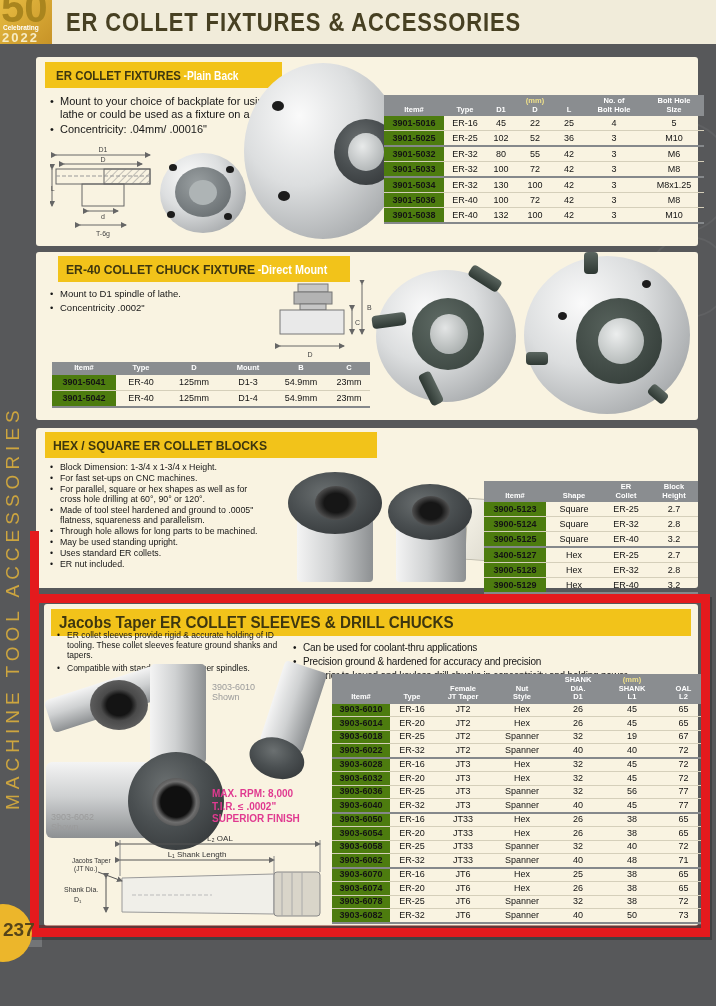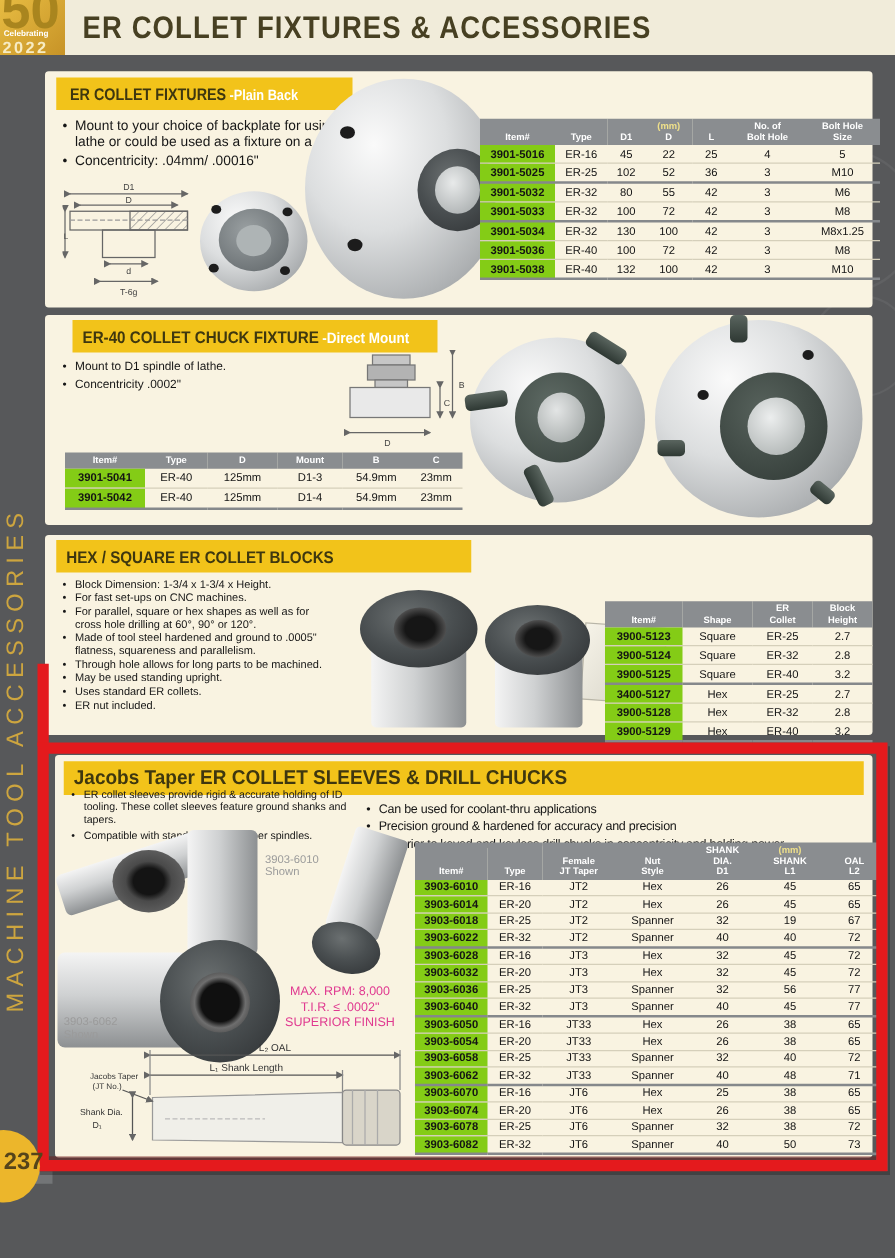--- a/index.html
+++ b/index.html
@@ -33,21 +33,21 @@
   .b3 li{margin-bottom:1px;}
   .b4l{font-size:8.5px;line-height:10px;}
   .b4r{font-size:10px;line-height:12px;letter-spacing:-0.2px;}
   .b4r li{margin-bottom:2px;}
   
   table.dtable{position:absolute;border-collapse:collapse;table-layout:fixed;}
   .dtable th{background:#8a8d90;color:#fff;font-size:7.5px;line-height:8.5px;font-weight:bold;
       vertical-align:bottom;padding:2px 1px;text-align:center;}
   .dtable td{font-size:9px;line-height:10px;text-align:center;padding:2px 0;
       border-bottom:1px solid #d5cfba;color:#141414;}
-  .dtable td:first-child{background:#84cc16;font-weight:bold;}
+  .dtable td:first-child{background:#4d7c0f;font-weight:bold;}
   .dtable tr.group-end td{border-bottom:2px solid #85888b;}
   .dtable tbody tr:last-child td{border-bottom:2px solid #85888b;}
   .hdr-mm{color:#efe08a;}
   #t1{left:348px;top:38px;width:306px;}
   #t1 th:nth-child(1){width:58px}#t1 th:nth-child(2){width:40px}#t1 th:nth-child(3){width:28px}
   #t1 th:nth-child(4){width:36px}#t1 th:nth-child(5){width:28px}#t1 th:nth-child(6){width:58px}#t1 th:nth-child(7){width:58px}
   #t2{left:16px;top:110px;width:306px;}
   #t2 th:nth-child(1){width:62px}#t2 th:nth-child(2){width:48px}#t2 th:nth-child(3){width:54px}
   #t2 th:nth-child(4){width:50px}#t2 th:nth-child(5){width:52px}#t2 th:nth-child(6){width:40px}
   #t2 td{padding:2.5px 0;}
@@ -67,21 +67,21 @@
   .page-num{left:3px;top:919px;font-size:19px;font-weight:bold;color:#55441a;z-index:7;}
   
   .ell{position:absolute;border-radius:50%;}
   .silver{background:radial-gradient(ellipse at 35% 30%,#fafafa 0%,#dcdedf 40%,#aeb1b3 75%,#878b8d 100%);}
   .darknut{background:radial-gradient(ellipse at 40% 35%,#6b7071 0%,#4a4f51 45%,#2c2f31 100%);}
   .pin{position:absolute;background:linear-gradient(180deg,#5a655f,#2e3833);border-radius:4px;}
   .cyl-h{background:linear-gradient(180deg,#f4f4f4 0%,#cfd1d2 45%,#8d9092 100%);}
   .cyl-v{background:linear-gradient(90deg,#f4f4f4 0%,#cfd1d2 45%,#8d9092 100%);}
   .dot{position:absolute;background:#1c1c1c;border-radius:50%;}
   .caption{position:absolute;color:#9b9b9b;font-size:9px;line-height:10px;}
-  .pink-note{position:absolute;color:#e03a90;font-size:10px;line-height:12.5px;font-weight:normal;text-align:center;}
+  .pink-note{position:absolute;color:#e03a90;font-size:10px;line-height:12.5px;font-weight:bold;text-align:left;}
   .wm{position:absolute;border:2px solid rgba(255,255,255,.055);border-radius:50%;z-index:0;}
   svg text{font-family:"Liberation Sans",sans-serif;}
 </style>
 </head>
 <body>
 
 <div class="wm" style="left:620px;top:120px;width:110px;height:110px;"></div>
 <div class="wm" style="left:648px;top:236px;width:78px;height:78px;"></div>
 
 <div class="abs logo">

